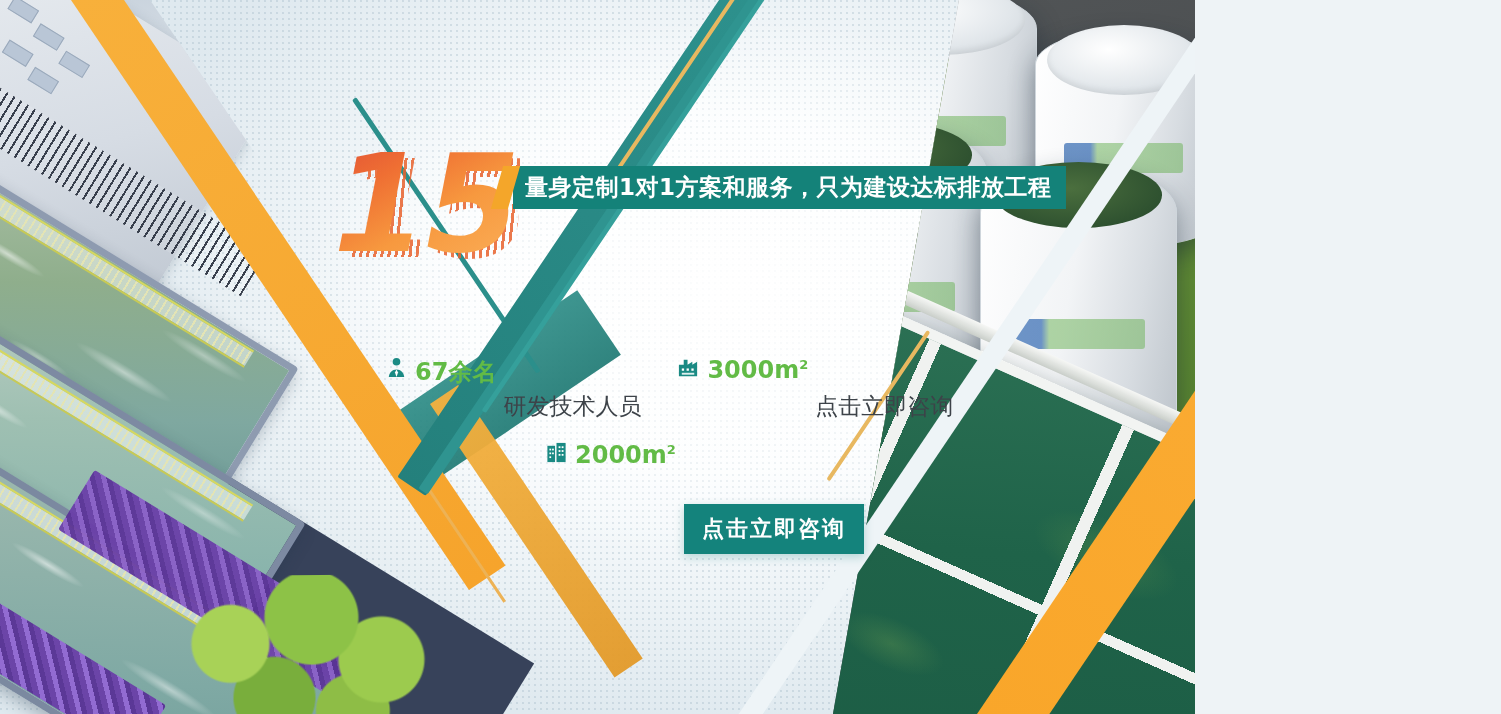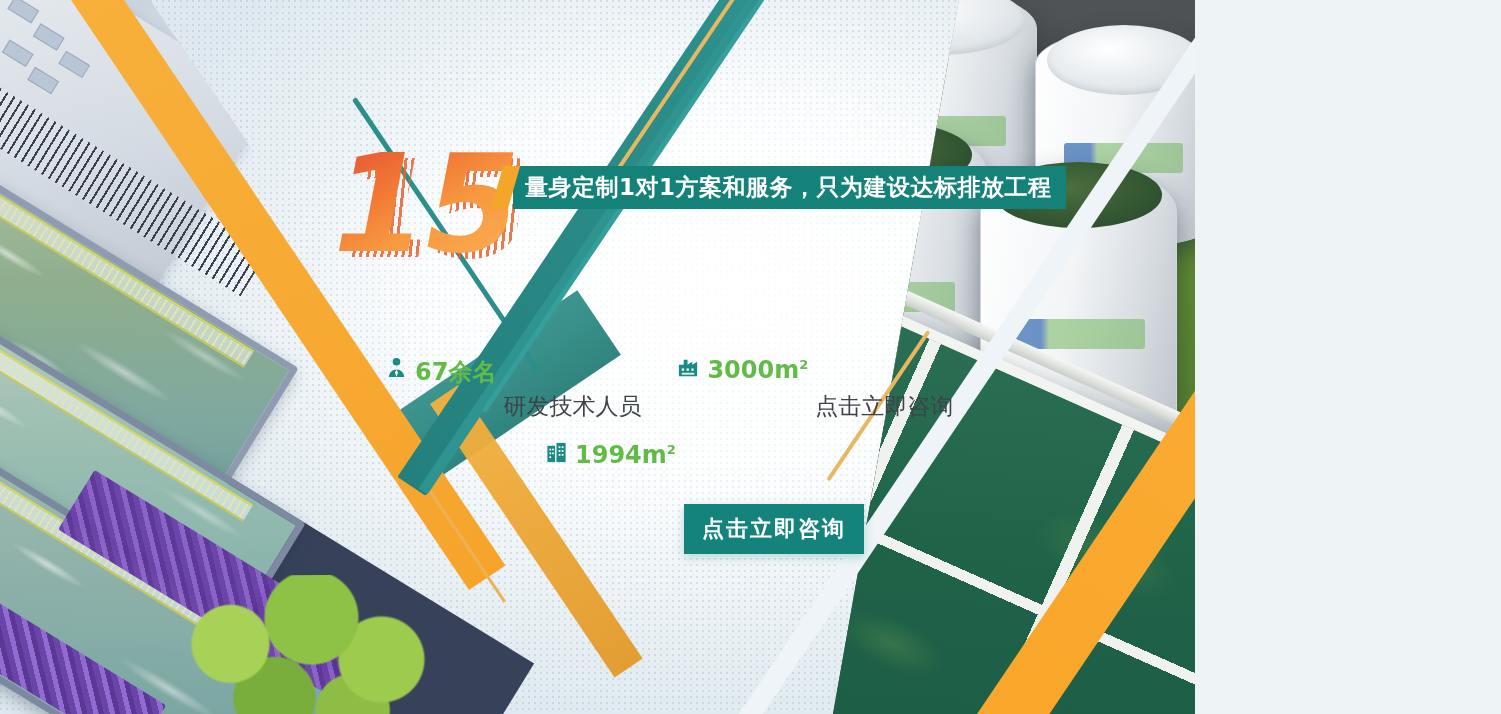--- a/index.html
+++ b/index.html
@@ -449,21 +449,21 @@
             <rect x="4.6" y="12" width="1.8" height="1.8" fill="#ffffff"></rect>
             <rect x="7.4" y="12" width="1.8" height="1.8" fill="#ffffff"></rect>
             <rect x="4.6" y="16" width="1.8" height="1.8" fill="#ffffff"></rect>
             <rect x="14.2" y="5.5" width="1.9" height="1.9" fill="#ffffff"></rect>
             <rect x="17.4" y="5.5" width="1.9" height="1.9" fill="#ffffff"></rect>
             <rect x="14.2" y="9.5" width="1.9" height="1.9" fill="#ffffff"></rect>
             <rect x="17.4" y="9.5" width="1.9" height="1.9" fill="#ffffff"></rect>
             <rect x="14.2" y="13.5" width="1.9" height="1.9" fill="#ffffff"></rect>
             <rect x="17.4" y="13.5" width="1.9" height="1.9" fill="#ffffff"></rect>
           </svg>
-          <span class="num"><span>1994m</span><sup>2</sup></span>
+          <span class="num"><span>2000m</span><sup>2</sup></span>
         </div>
       </div>
     </div>
 
     <button class="cta">点击立即咨询</button>
 
   </div>
 </div>
 
 </body></html>

